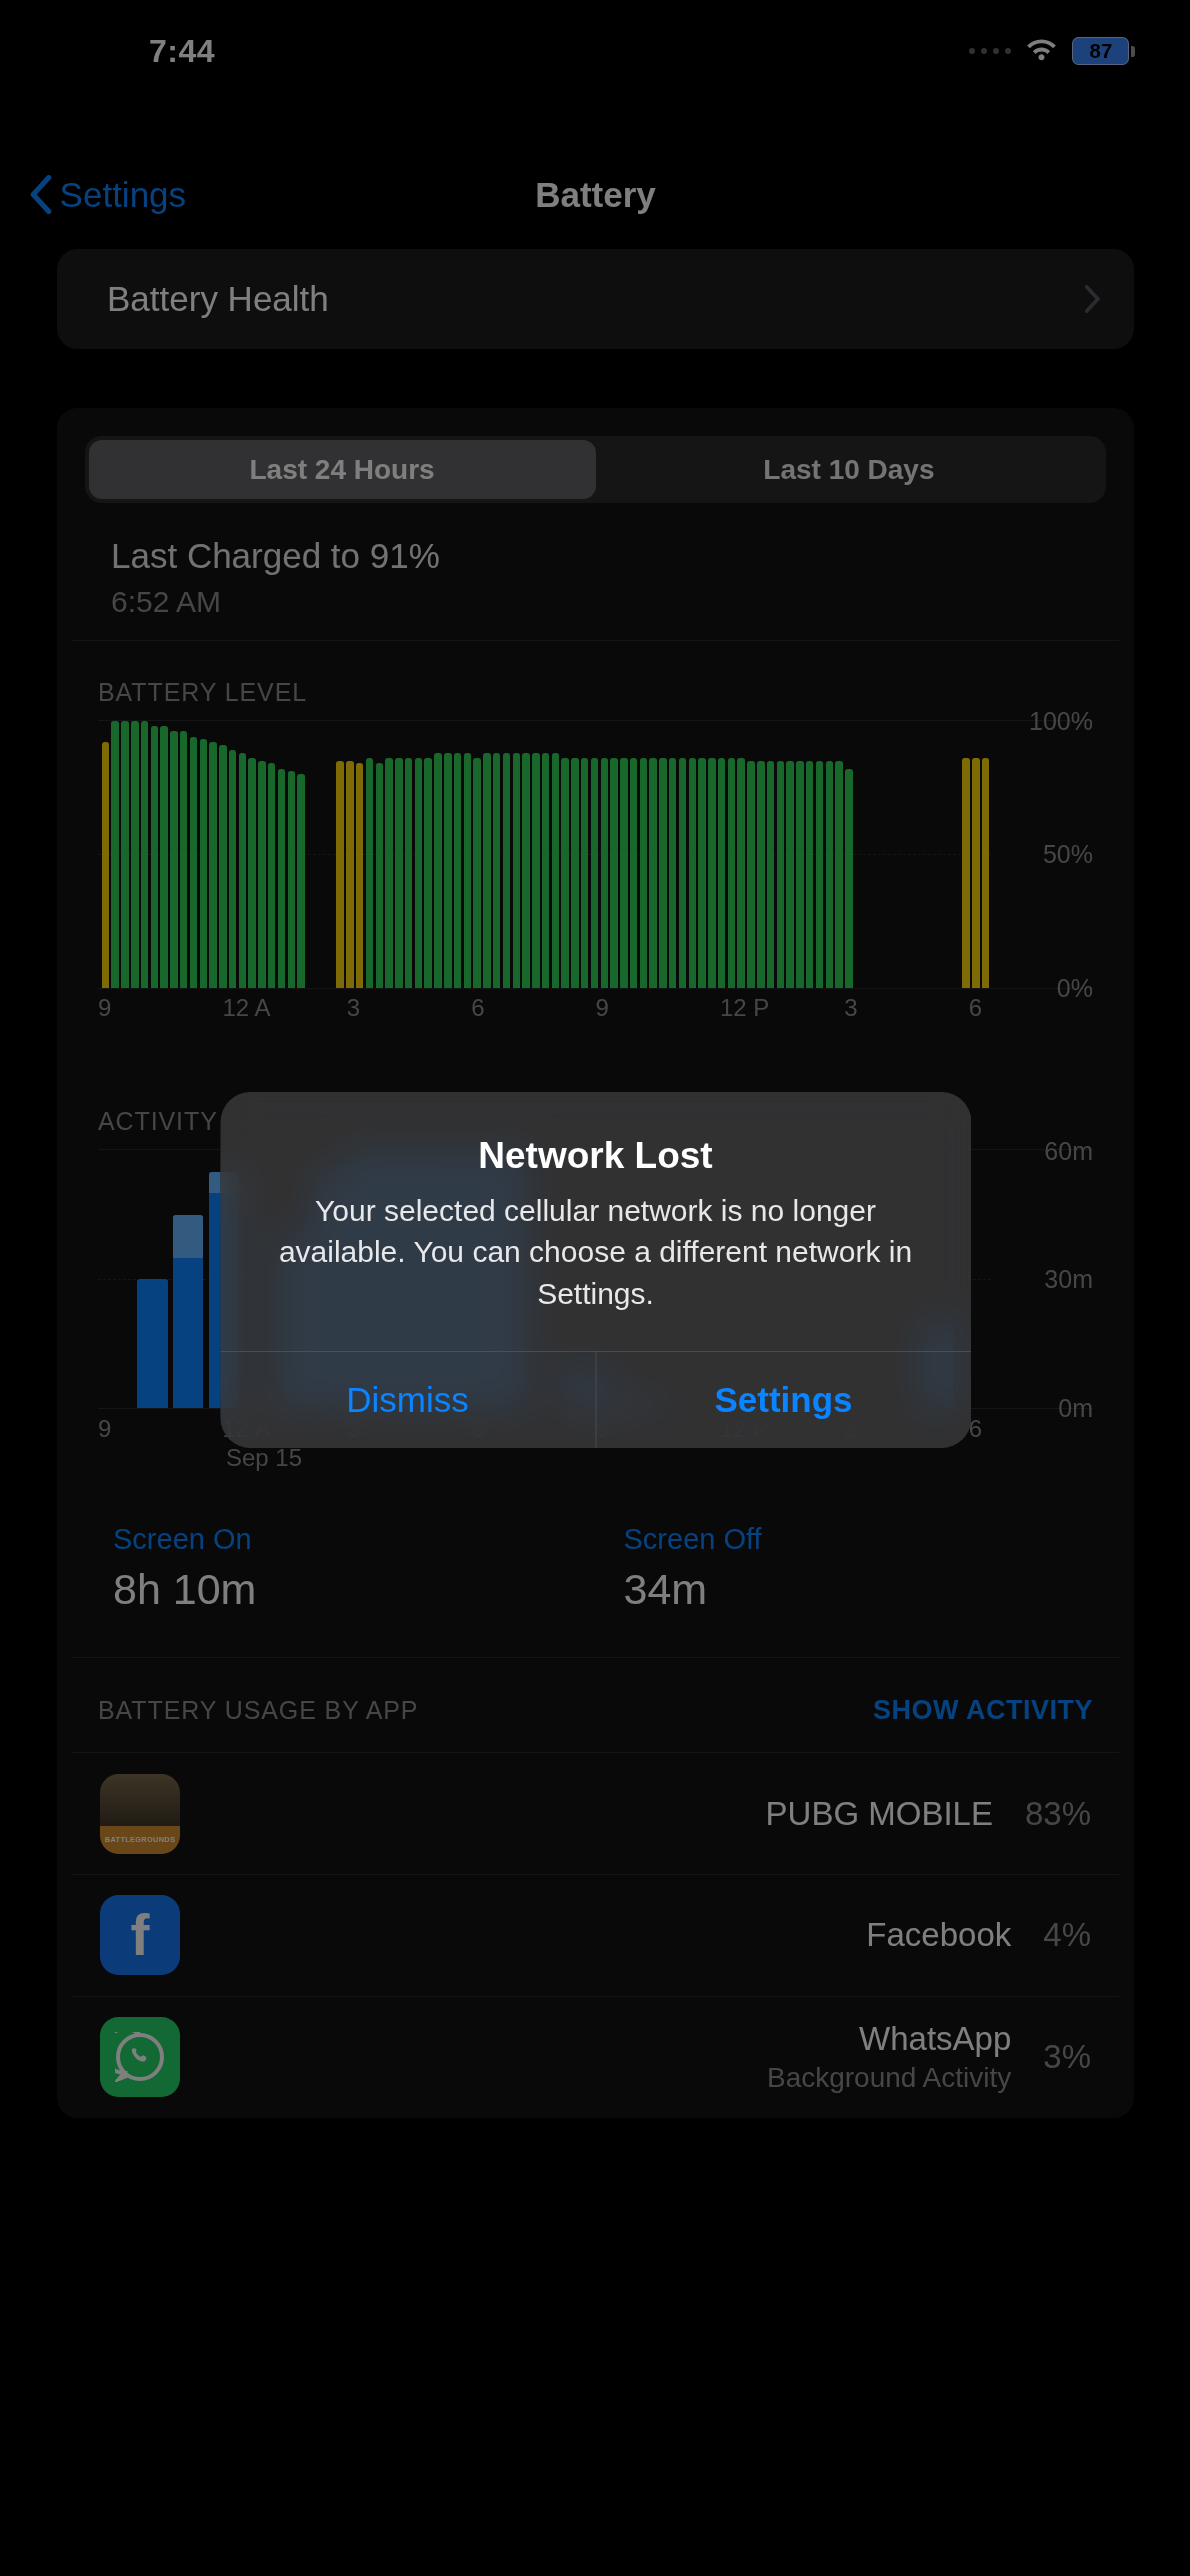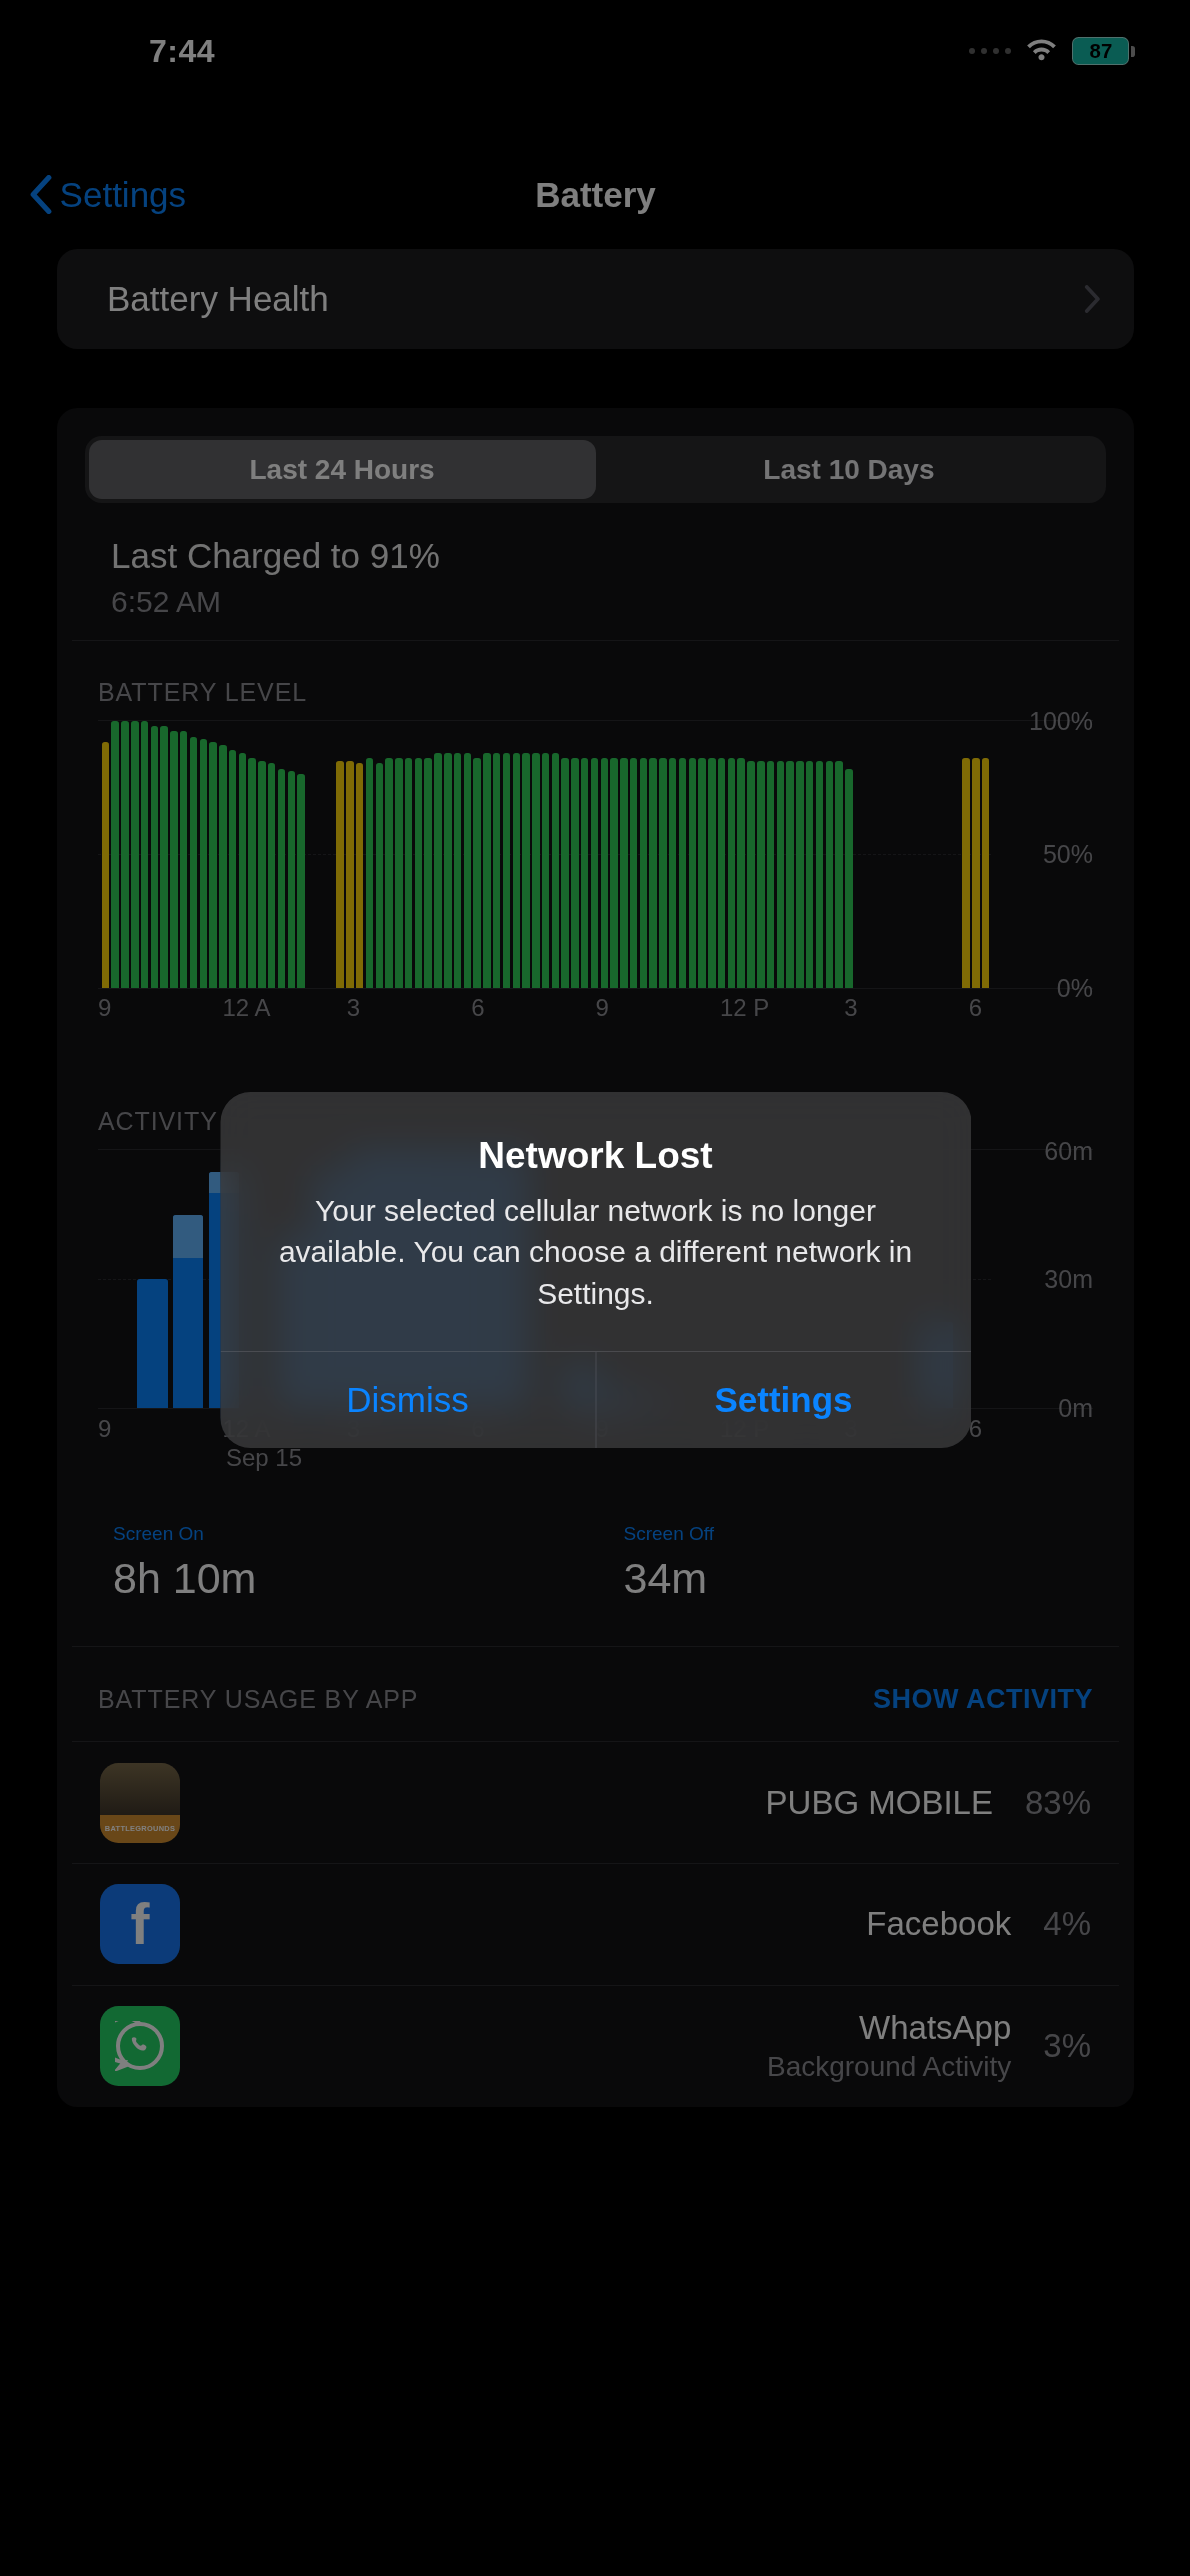--- a/index.html
+++ b/index.html
@@ -7,21 +7,21 @@
   .screen { position:relative; width:1191px; height:2576px; background:#000; overflow:hidden; }
 
   
   .status-bar { position:absolute; top:0; left:0; right:0; height:102px; display:flex; justify-content:space-between; align-items:center; padding:0 56px; }
   .status-time { font-size:32px; font-weight:600; letter-spacing:0.5px; padding-left:93px; }
   .status-right { display:flex; align-items:center; gap:13px; }
   .dots { display:flex; gap:5.6px; opacity:.38; }
   .dot { width:6.5px; height:6.5px; border-radius:50%; background:#fff; }
   .wifi-icon svg { display:block; }
   .battery { display:flex; align-items:center; }
-  .battery-body { width:57px; height:28px; border:1.9px solid rgba(255,255,255,.6); border-radius:6.5px; position:relative; background:#14b8a6; display:flex; align-items:center; justify-content:center; }
+  .battery-body { width:57px; height:28px; border:1.9px solid rgba(255,255,255,.6); border-radius:6.5px; position:relative; background:#3b82f6; display:flex; align-items:center; justify-content:center; }
   .battery-num { font-size:20.4px; font-weight:700; color:#000; }
   .battery-tip { width:3.7px; height:11px; background:rgba(255,255,255,.6); border-radius:0 2.8px 2.8px 0; margin-left:1.9px; }
 
   
   .nav { position:absolute; top:139px; left:0; right:0; height:111px; display:flex; align-items:center; }
   .nav-back { position:absolute; left:28px; display:flex; align-items:center; gap:5.6px; color:#0a84ff; font-size:35px; }
   .nav-back-chevron svg { display:block; }
   .nav-title { width:100%; text-align:center; font-size:35px; font-weight:600; }
 
   
@@ -57,21 +57,21 @@
   .x-axis { position:relative; height:52px; margin-top:5.6px; }
   .x-tick { position:absolute; font-size:24px; color:#8d8d92; white-space:nowrap; }
   .x-sub { position:absolute; font-size:24px; color:#8d8d92; }
 
   .activity-chart .bars .bar { background:#0a84ff; }
   .activity-chart .bars .bar .cap { background:#64b7ff; width:100%; border-radius:2.8px 2.8px 0 0; }
   .activity-chart .chart-area { height:260px; }
 
   .stats { display:flex; padding:32px 41px 43px; gap:56px; border-bottom:0.9px solid #2b2b2e; margin:0 15px; }
   .stat { flex:1; }
-  .stat-label { color:#0a84ff; font-size:19px; font-weight:500; margin-bottom:9.3px; }
+  .stat-label { color:#0a84ff; font-size:29px; font-weight:500; margin-bottom:9.3px; }
   .stat-value { font-size:43px; font-weight:400; }
 
   .usage-header { display:flex; justify-content:space-between; align-items:center; padding:37px 41px 26px; }
   .show-activity { color:#0a84ff; font-size:27px; font-weight:600; letter-spacing:0.5px; }
 
   .app-list { padding:0 15px;text-align:right; }
   .app-row { display:flex; align-items:center; padding:20.4px 28px; gap:32px; border-top:0.9px solid #2b2b2e; }
   .app-row:first-child { border-top:0.9px solid #2b2b2e; }
   .app-icon { width:80px; height:80px; border-radius:18.5px; flex:0 0 80px; display:flex; align-items:center; justify-content:center; }
   .app-icon.pubg { background:linear-gradient(180deg,#7a6a4a 0%,#40362a 65%,#d38f30 65%,#d38f30 100%); position:relative; }

